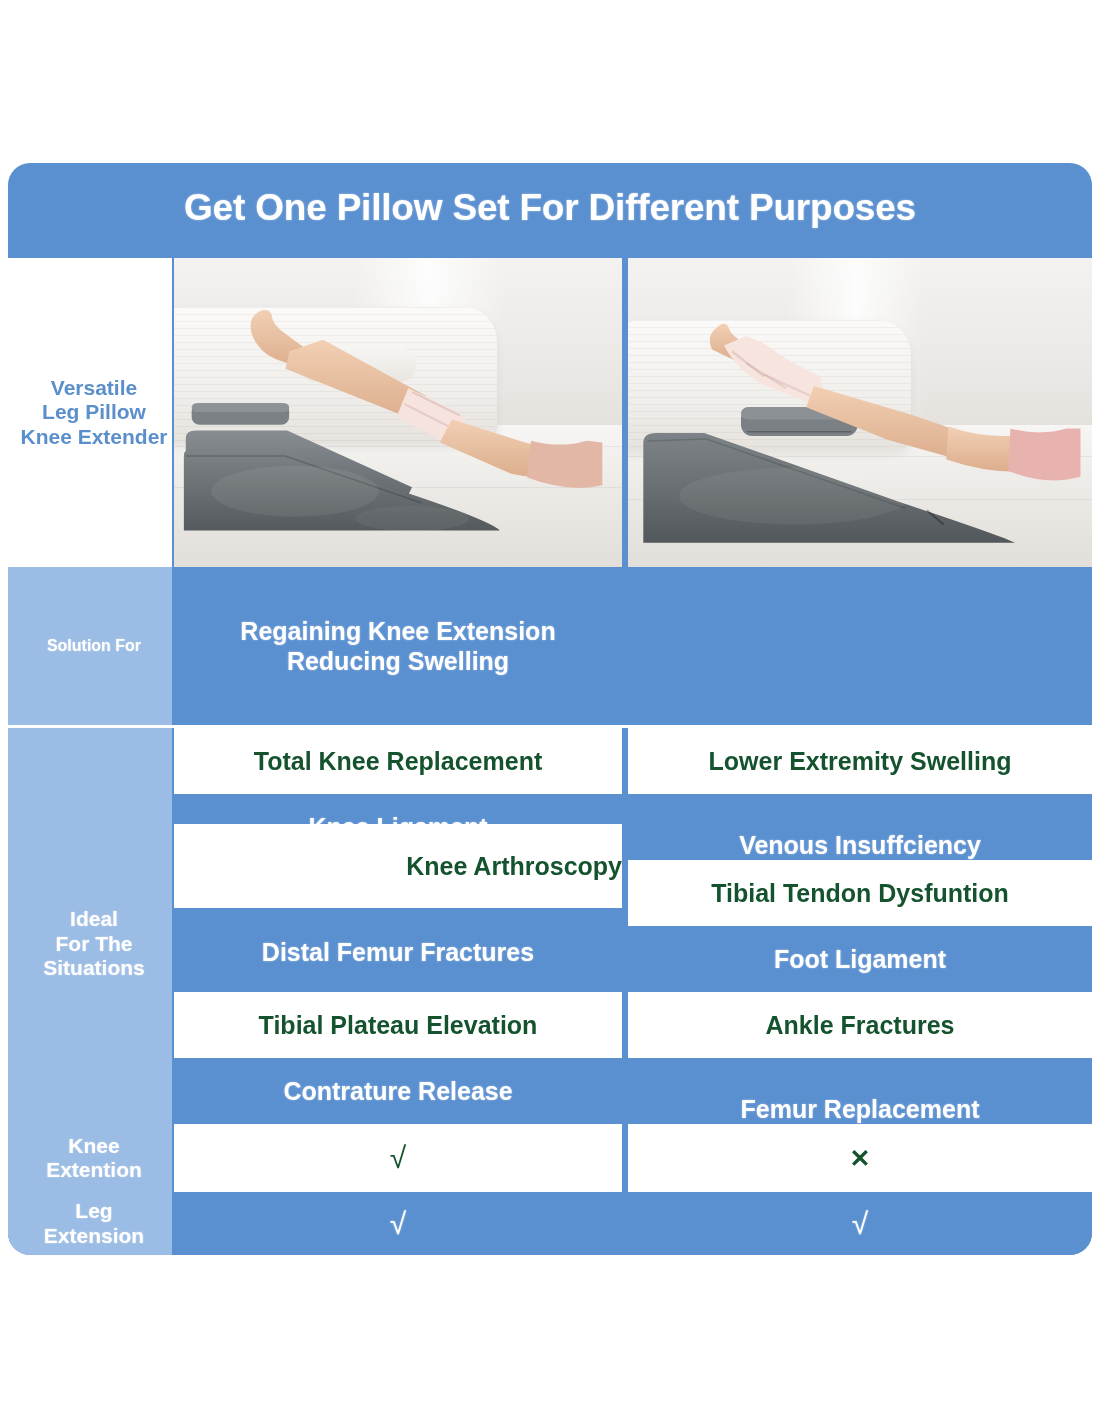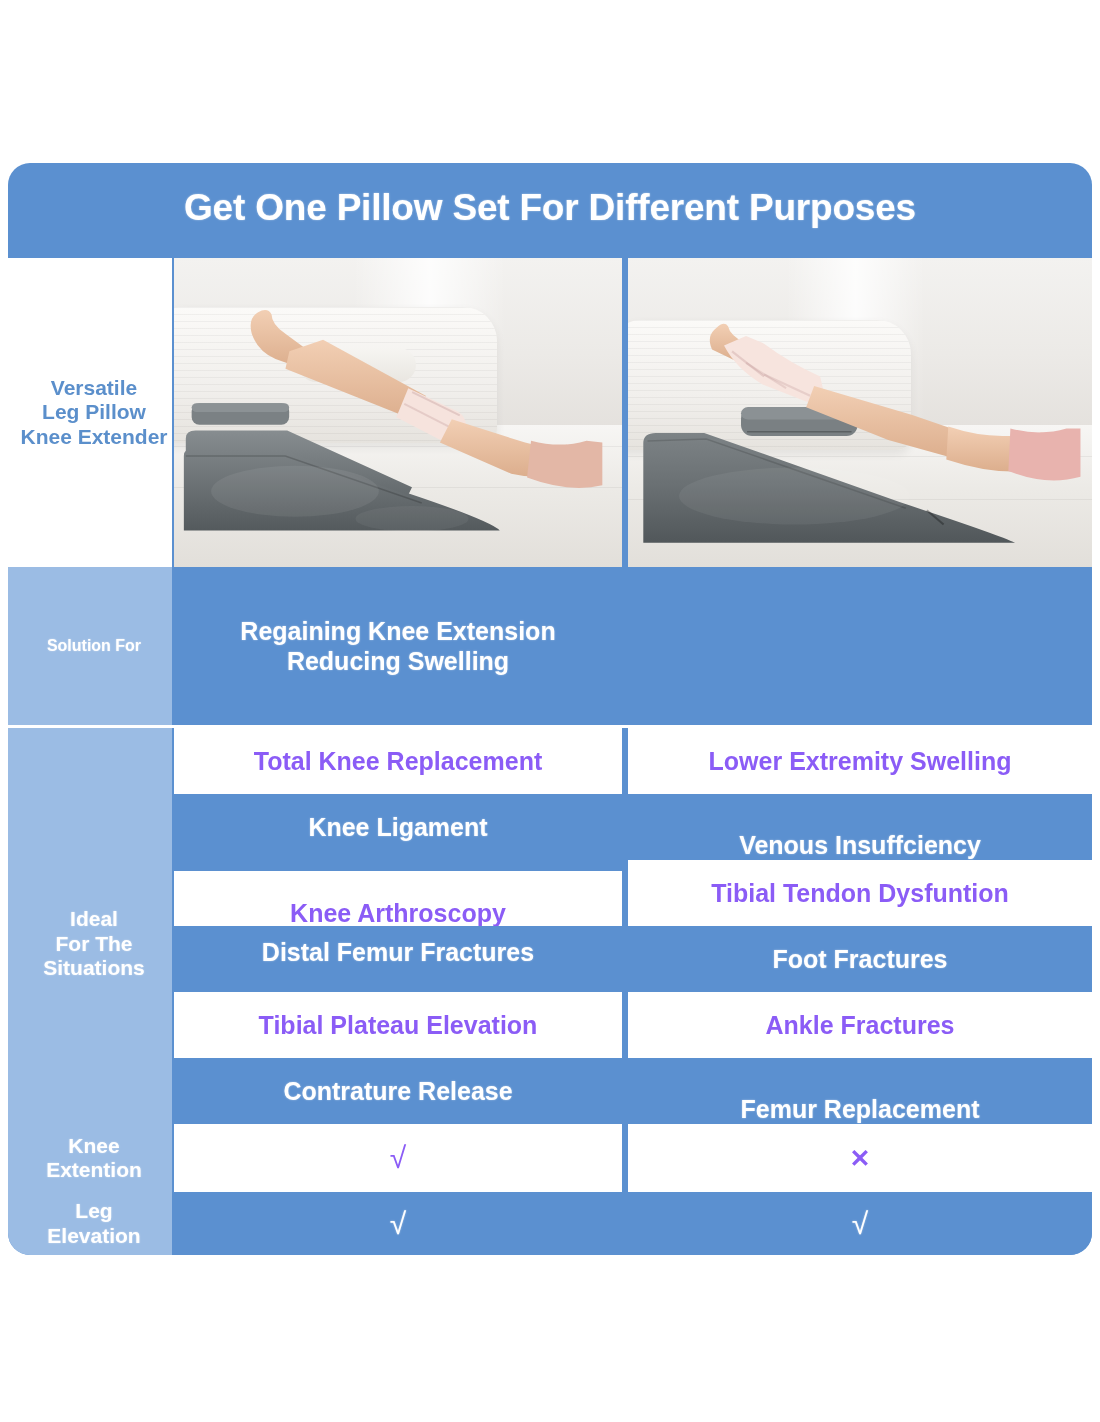--- a/index.html
+++ b/index.html
@@ -57,21 +57,21 @@
   
   .cell {
     position: absolute;
     display: flex; align-items: center; justify-content: center;
     text-align: center;
     font-size: 25px; font-weight: bold;
     line-height: 1.22;
   }
   .cell.c1 { left: 166px; width: 448px; }
   .cell.c2 { left: 620px; width: 464px; }
-  .cell.white { background:#ffffff; color:#8b5cf6; }
+  .cell.white { background:#ffffff; color:#14532d; }
   .cell.blue  { background:#5b90d0; color:#ffffff; text-shadow: 0 0 2px rgba(255,255,255,.5); }
   .cell .txt { white-space: pre-line; }
 
   
   .band {
     position: absolute; left: 166px; width: 918px;
     background: #5b90d0;
   }
 
   
@@ -308,33 +308,33 @@
     </div>
 
     <div class="band" style="top:631px;height:66px;"></div>
     <div class="cell c1 blue" style="top:631px;height:66px;background:transparent;">
       <span class="txt">Knee Ligament</span>
     </div>
     <div class="cell c2 blue" style="top:631px;height:66px;background:transparent;align-items:flex-end;">
       <span class="txt">Venous Insuffciency</span>
     </div>
 
-    <div class="cell c1 white" style="top:708px;height:84px;">
+    <div class="cell c1 white" style="top:661px;height:84px;justify-content:flex-end;">
       <span class="txt">Knee Arthroscopy</span>
     </div>
     <div class="cell c2 white" style="top:697px;height:66px;">
       <span class="txt">Tibial Tendon Dysfuntion</span>
     </div>
 
     <div class="band" style="top:763px;height:66px;"></div>
     <div class="cell c1 blue" style="top:763px;height:52px;background:transparent;">
       <span class="txt">Distal Femur Fractures</span>
     </div>
     <div class="cell c2 blue" style="top:763px;height:66px;background:transparent;">
-      <span class="txt">Foot Fractures</span>
+      <span class="txt">Foot Ligament</span>
     </div>
 
     <div class="cell c1 white" style="top:829px;height:66px;">
       <span class="txt">Tibial Plateau Elevation</span>
     </div>
     <div class="cell c2 white" style="top:829px;height:66px;">
       <span class="txt">Ankle Fractures</span>
     </div>
 
     <div class="band" style="top:895px;height:66px;"></div>
@@ -351,21 +351,21 @@
     </div>
     <div class="cell c1 white" style="top:961px;height:68px;">
       <span class="txt mark">√</span>
     </div>
     <div class="cell c2 white" style="top:961px;height:68px;">
       <span class="txt mark cross">✕</span>
     </div>
 
     <div class="lbl" style="top:1029px;height:63px;">
       <span class="txt">Leg
-Elevation</span>
+Extension</span>
     </div>
     <div class="band" style="top:1029px;height:63px;"></div>
     <div class="cell c1 blue" style="top:1029px;height:63px;background:transparent;">
       <span class="txt mark">√</span>
     </div>
     <div class="cell c2 blue" style="top:1029px;height:63px;background:transparent;">
       <span class="txt mark">√</span>
     </div>
 
   </div>

